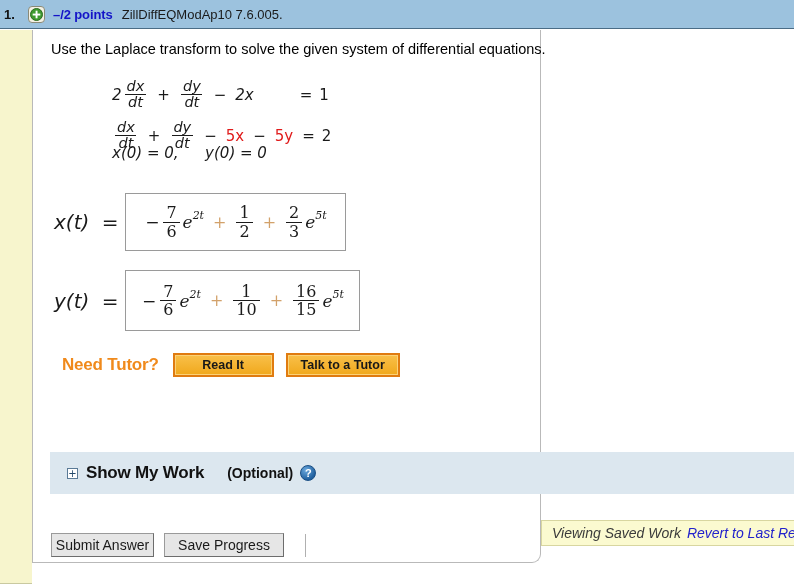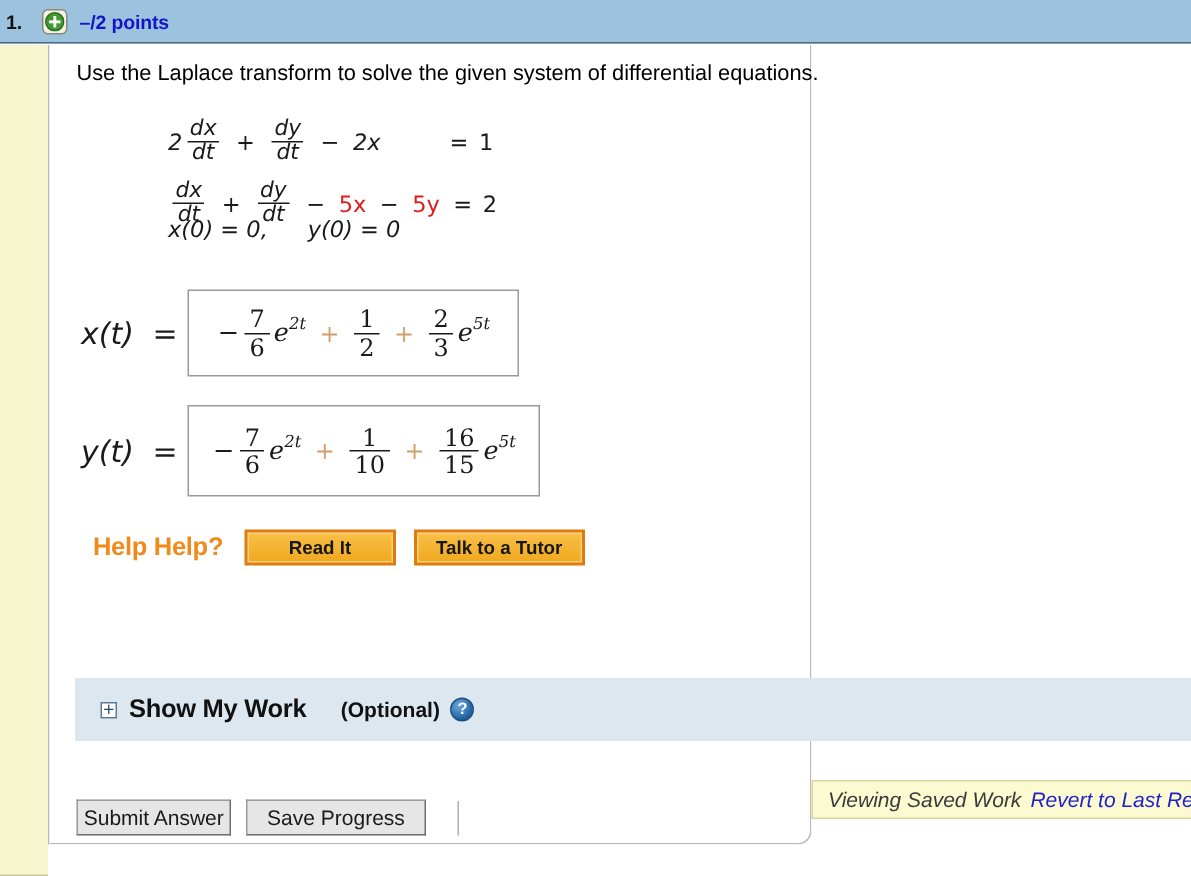--- a/index.html
+++ b/index.html
@@ -199,20 +199,21 @@
   <div class="qheader">
     <span class="q-num">1.</span>
     <span class="plus-icon">
       <svg width="13" height="13" viewBox="0 0 13 13">
         <circle cx="6.5" cy="6.5" r="6" fill="#3f9b2f" stroke="#2b6a20" stroke-width="1"></circle>
         <rect x="5.6" y="2.7" width="1.9" height="7.6" fill="#ffffff"></rect>
         <rect x="2.7" y="5.6" width="7.6" height="1.9" fill="#ffffff"></rect>
       </svg>
     </span>
     <span class="q-points">–/2 points</span>
+    <span class="q-code">ZillDiffEQModAp10 7.6.005.</span>
   </div>
 
   <div class="left-rail"></div>
   <div class="rail-edge"></div>
   <div class="card-overflow"></div>
   <div class="card"></div>
 
   <div class="qtext">Use the Laplace transform to solve the given system of differential equations.</div>
 
   <div class="eqsys">
@@ -323,21 +324,21 @@
         </span>
         <span class="epow">
           <span class="e">e</span>
           <span class="sup">5t</span>
         </span>
       </span>
     </div>
   </div>
 
   <div class="needhelp-wrap">
-    <span class="needhelp-label">Help Help?</span>
+    <span class="needhelp-label">Need Tutor?</span>
     <button class="help-btn" id="btn-readit">Read It</button>
     <button class="help-btn" id="btn-tutor">Talk to a Tutor</button>
   </div>
 
   <div class="smw-panel">
     <div class="smw-inner">
       <span class="smw-expand">+</span>
       <span class="smw-title">Show My Work</span>
       <span class="smw-optional">(Optional)</span>
       <span class="smw-help">?</span>

